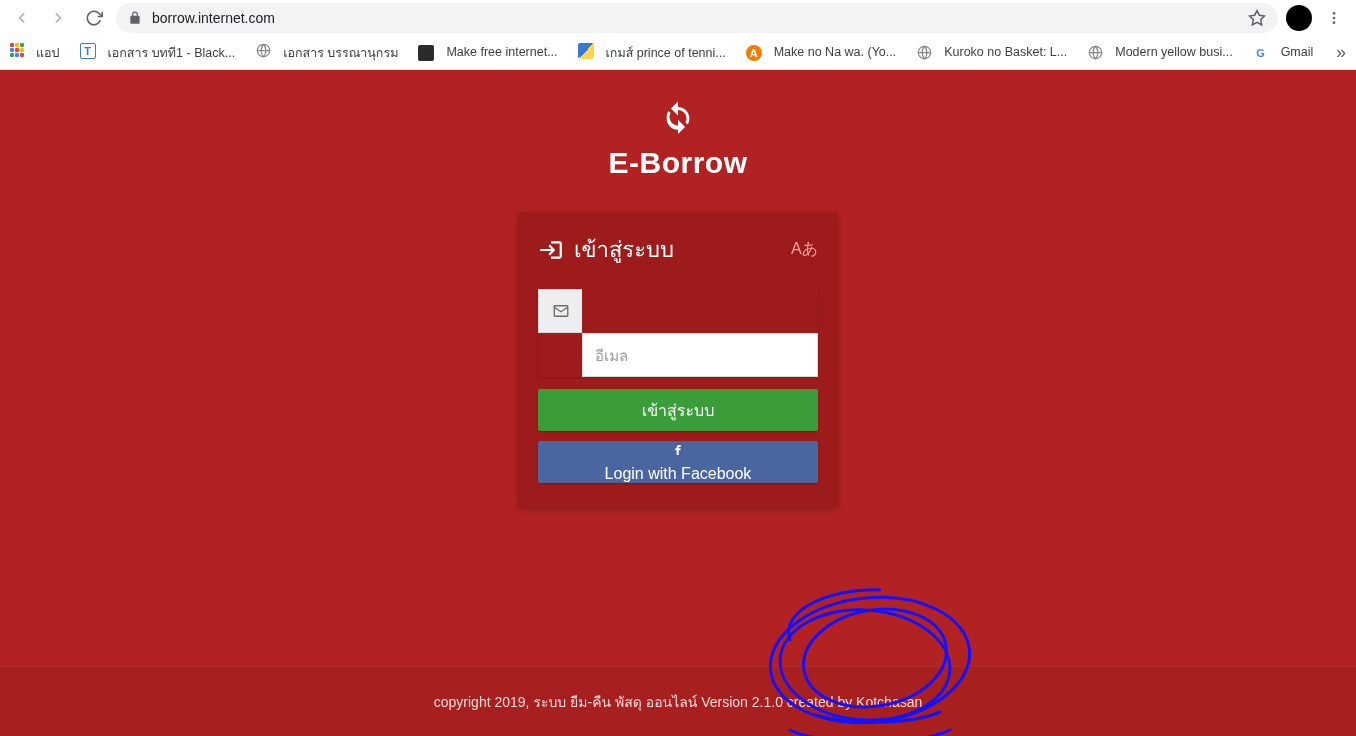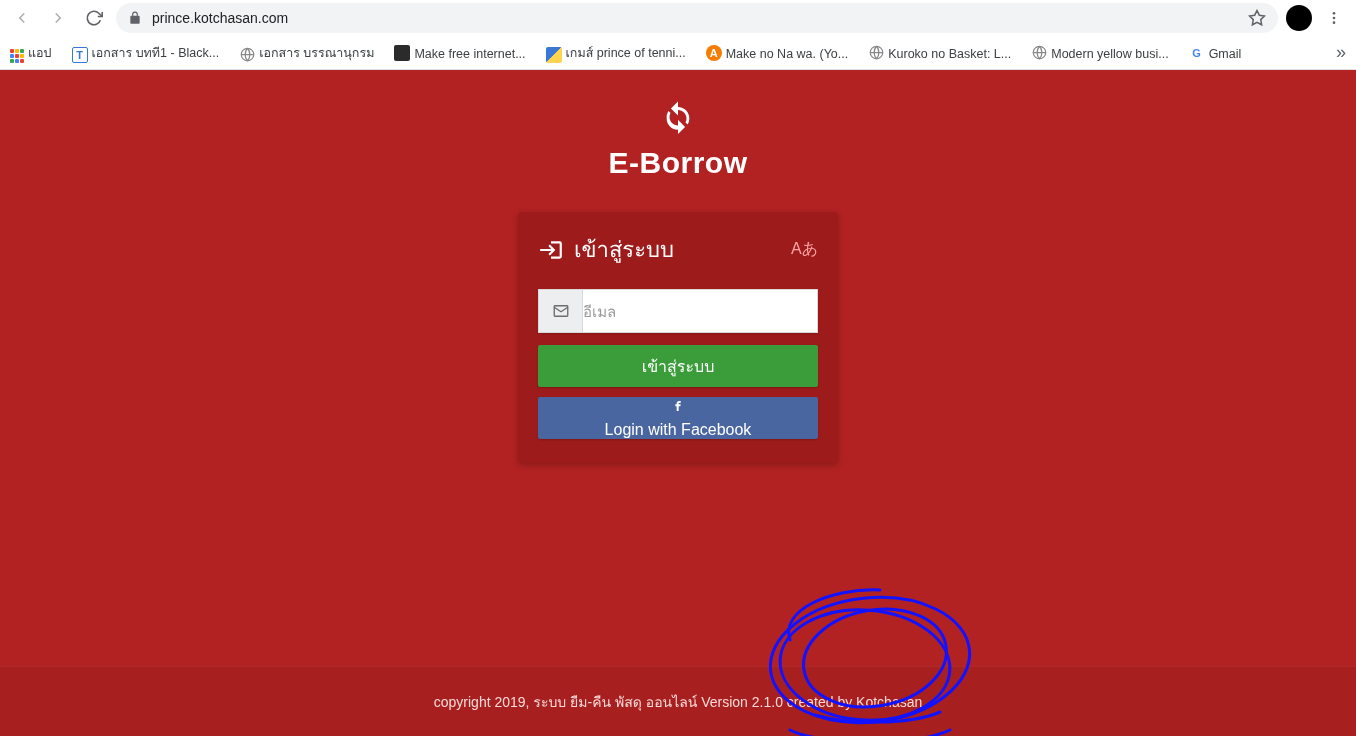--- a/index.html
+++ b/index.html
@@ -10,21 +10,21 @@
   .nav-btn { width: 28px; height: 28px; display: flex; align-items: center; justify-content: center; border-radius: 50%; color: #5f6368; }
   .nav-btn.disabled { color: #b0b0b0; }
   .addr-bar { flex: 1; height: 30px; background: #f1f3f4; border-radius: 15px; display: flex; align-items: center; padding: 0 12px; gap: 10px; color: #202124; font-size: 14px; }
   .addr-lock { color: #5f6368; }
   .addr-text { color: #202124; }
   .star { color: #5f6368; margin-left: auto; }
   .avatar { width: 26px; height: 26px; border-radius: 50%; background: #000; }
   .menu-dots { width: 28px; height: 28px; display: flex; align-items: center; justify-content: center; color: #5f6368; }
 
   .bookmarks-bar { height: 34px; display: flex; align-items: center; padding: 0 10px; gap: 20px; border-bottom: 1px solid #e0e0e0; background: #fff; }
-  .bm { display: flex; align-items: flex-end; gap: 4px; font-size: 12.5px; color: #3c4043; white-space: nowrap; }
+  .bm { display: flex; align-items: flex-start; gap: 12px; font-size: 12.5px; color: #3c4043; white-space: nowrap; }
   .bm-icon { width: 16px; height: 16px; display: inline-flex; align-items: center; justify-content: center; font-size: 11px; border-radius: 2px; }
   .bm-apps { display: grid; grid-template-columns: repeat(3,4px); grid-template-rows: repeat(3,4px); gap: 1px; }
   .bm-apps span { width: 4px; height: 4px; border-radius: 1px; }
   .bm-apps span:nth-child(1){background:#ea4335}.bm-apps span:nth-child(2){background:#fbbc04}.bm-apps span:nth-child(3){background:#34a853}
   .bm-apps span:nth-child(4){background:#4285f4}.bm-apps span:nth-child(5){background:#ea4335}.bm-apps span:nth-child(6){background:#fbbc04}
   .bm-apps span:nth-child(7){background:#34a853}.bm-apps span:nth-child(8){background:#4285f4}.bm-apps span:nth-child(9){background:#ea4335}
   .bm-more { margin-left: auto; color: #5f6368; font-size: 18px; }
 
   
   .page { position: relative; width: 100%; height: calc(736px - 70px); background: #b22222; }
@@ -34,21 +34,21 @@
   .logo-text { font-size: 30px; font-weight: 600; letter-spacing: 0.5px; }
 
   .login-card { margin-top: 32px; width: 320px; background: #9e1b1b; border-radius: 4px; padding: 20px 20px 24px 20px; box-shadow: 0 2px 6px rgba(0,0,0,0.25); }
   .card-header { display: flex; align-items: center; justify-content: space-between; color: #fff; margin-bottom: 22px; }
   .card-header-left { display: flex; align-items: center; gap: 10px; }
   .card-title { font-size: 22px; font-weight: 400; }
   .lang-btn { color: #fca5a5; font-size: 16px; font-weight: 400; }
 
   .input-group { display: flex; margin-bottom: 12px; box-shadow: 0 1px 2px rgba(0,0,0,0.15); }
   .input-addon { width: 44px; height: 44px; background: #eceeef; display: flex; align-items: center; justify-content: center; color: #6d6d6d; border: 1px solid #d9d9d9; border-right: none; }
-  .input-field { flex: 1; height: 44px; border: 1px solid #d9d9d9; background: #fff; padding: 0 0; font-size: 15px; color: #333; outline: none; }
+  .input-field { flex: 1; height: 44px; border: 1px solid #d9d9d9; background: #fff; padding: 0 12px; font-size: 15px; color: #333; outline: none; margin-top: 44px; }
   .input-field::placeholder { color: #9c9c9c; }
 
   .btn { width: 100%; height: 42px; border: none; color: #fff; font-size: 16px; display: flex; align-items: center; justify-content: center; gap: 8px; cursor: pointer; margin-top: 8px; border-radius: 2px; }
   .btn-green { background: #3a9d3a; box-shadow: 0 1px 2px rgba(0,0,0,0.2); }
   .btn-fb { background: #4a66a0; margin-top: 10px; box-shadow: 0 1px 2px rgba(0,0,0,0.2); flex-direction: column; }
 
   .footer { position: absolute; bottom: 0; left: 0; right: 0; height: 70px; background: #a81f1f; display: flex; align-items: center; justify-content: center; color: #f7d9d9; font-size: 14px; border-top: 1px solid rgba(255,255,255,0.05); }
 
   
   .scribble { position: absolute; left: 760px; top: 510px; width: 230px; height: 180px; pointer-events: none; }
@@ -74,21 +74,21 @@
         <path d="M23 4v6h-6"></path>
         <path d="M20.49 15a9 9 0 1 1-2.12-9.36L23 10"></path>
       </svg>
   </div>
   <div class="addr-bar">
     <span class="addr-lock">
       <svg width="14" height="14" viewBox="0 0 24 24" fill="currentColor">
           <path d="M18 8h-1V6a5 5 0 0 0-10 0v2H6a2 2 0 0 0-2 2v10a2 2 0 0 0 2 2h12a2 2 0 0 0 2-2V10a2 2 0 0 0-2-2zM9 6a3 3 0 0 1 6 0v2H9z"></path>
         </svg>
     </span>
-    <span class="addr-text">prince.kotchasan.com</span>
+    <span class="addr-text">borrow.internet.com</span>
     <span class="star">
       <svg width="18" height="18" viewBox="0 0 24 24" fill="none" stroke="currentColor" stroke-width="2">
           <polygon points="12 2 15.09 8.26 22 9.27 17 14.14 18.18 21.02 12 17.77 5.82 21.02 7 14.14 2 9.27 8.91 8.26 12 2"></polygon>
         </svg>
     </span>
   </div>
   <div class="avatar"></div>
   <div class="menu-dots">
     <svg width="16" height="16" viewBox="0 0 24 24" fill="currentColor">
         <circle cx="12" cy="5" r="2"></circle>

